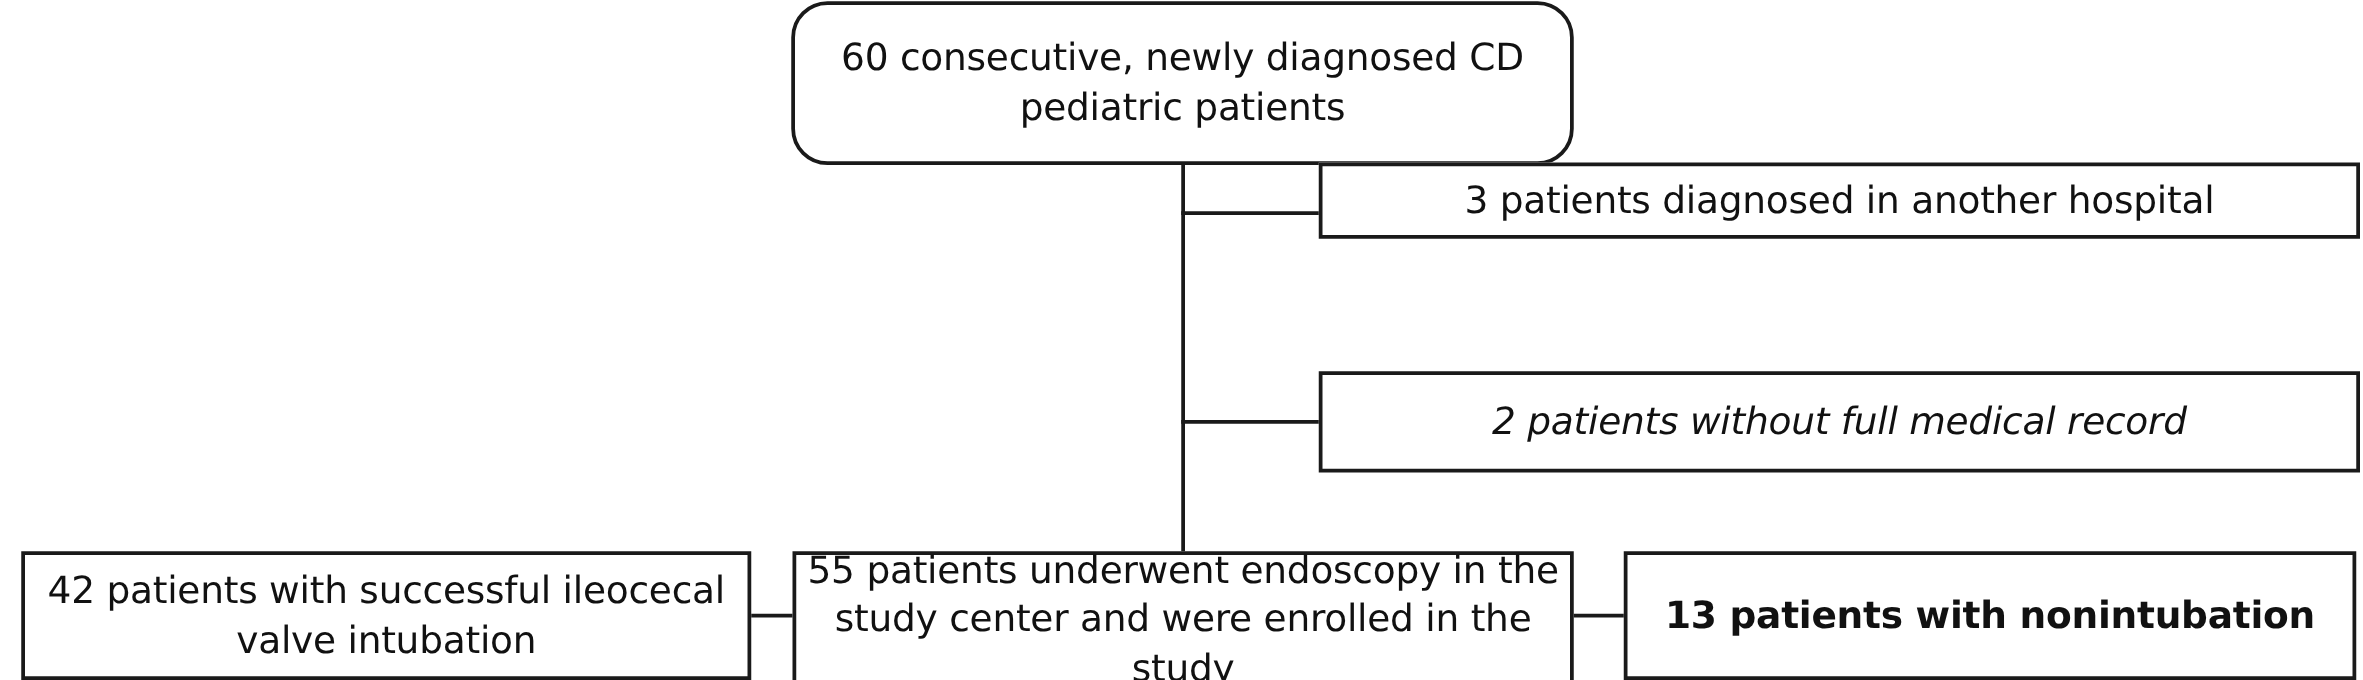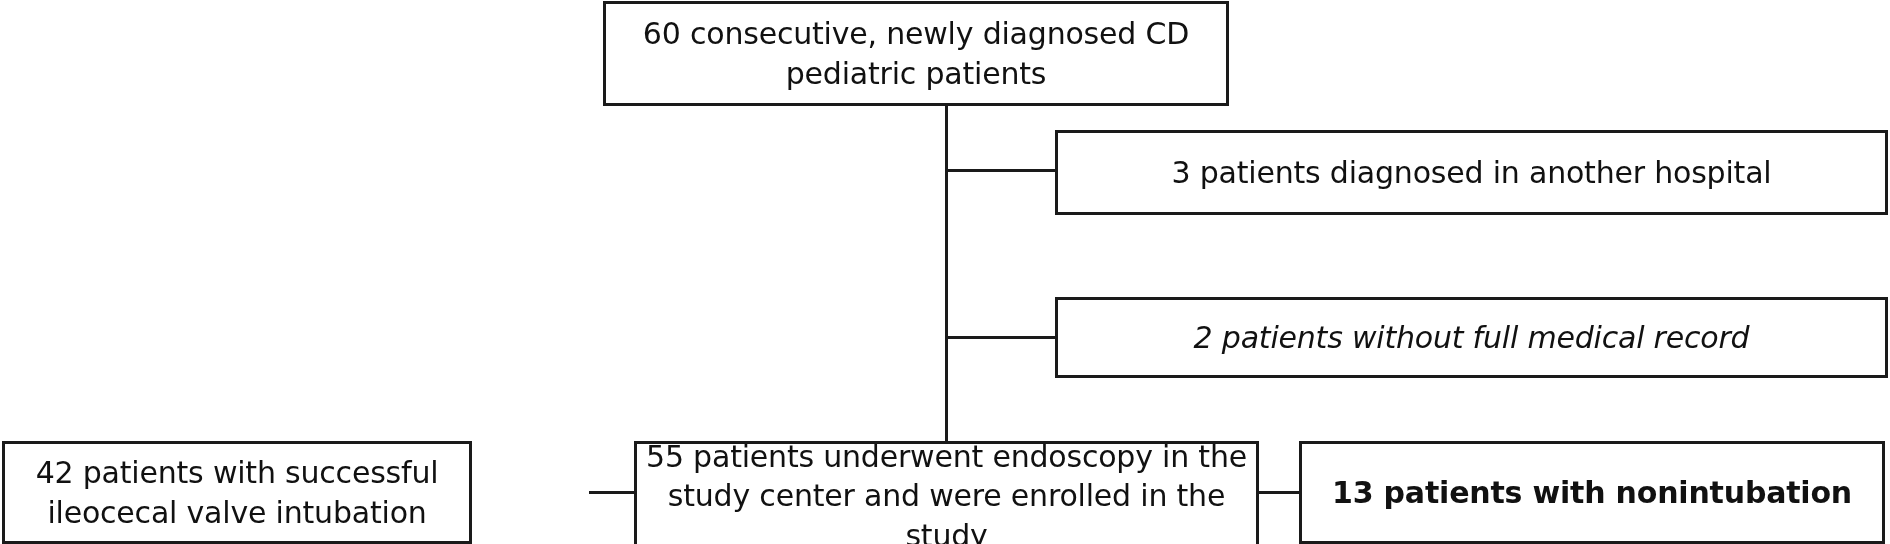--- a/index.html
+++ b/index.html
@@ -32,25 +32,25 @@
     letter-spacing: -0.2px;
     padding: 2px 6px;
     z-index: 2;
   }
   .node-text {
     display: block;
     width: 100%;
   }
 
   
-  #node-source      { left: 603px;  top: 1px;   width: 626px; height: 105px; }
-  #node-excl-1      { left: 1055px; top: 130px; width: 833px; height: 85px;  }
+  #node-source      { left: 633px;  top: 1px;   width: 626px; height: 131px; border-radius: 29px; }
+  #node-excl-1      { left: 1055px; top: 130px; width: 833px; height: 61px;  }
   #node-excl-2      { left: 1055px; top: 297px; width: 833px; height: 81px; font-style: italic;  }
   #node-enrolled    { left: 634px;  top: 441px; width: 625px; height: 110px; }
-  #node-intubation  { left: 2px;    top: 441px; width: 470px; height: 103px; justify-content: center; }
+  #node-intubation  { left: 17px;    top: 441px; width: 584px; height: 103px; justify-content: center; }
   #node-nonintub    { left: 1299px; top: 441px; width: 586px; height: 103px; font-weight: bold; }
 
   
   .conn {
     position: absolute;
     background: #1a1a1a;
     z-index: 1;
   }
   .conn-v { width: 3px; }
   .conn-h { height: 3px; }

